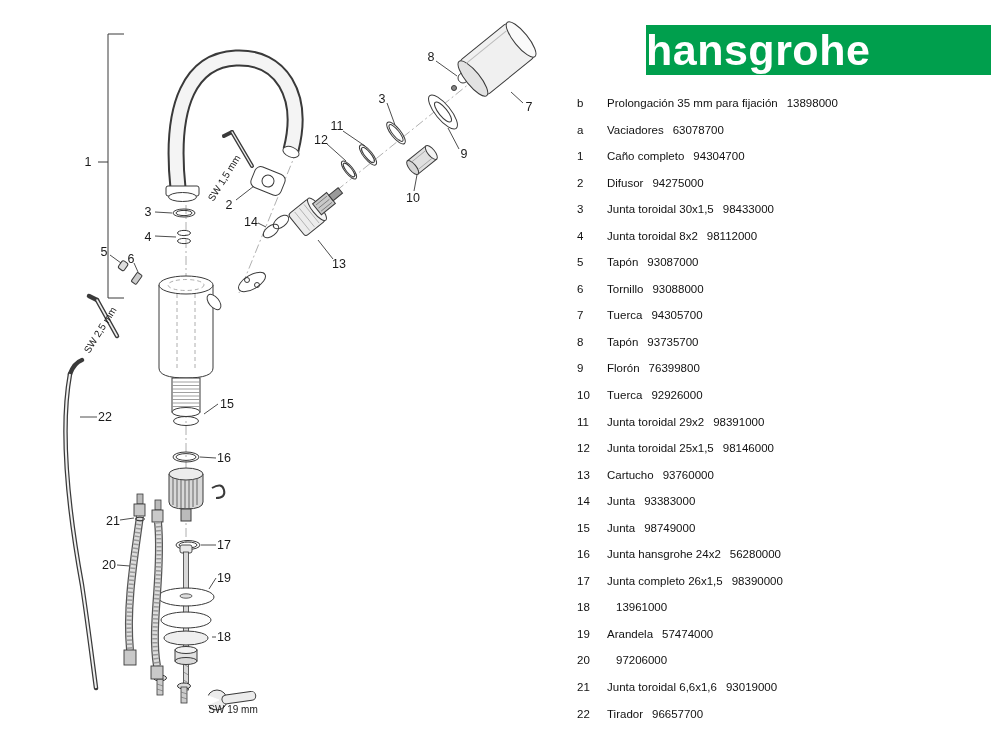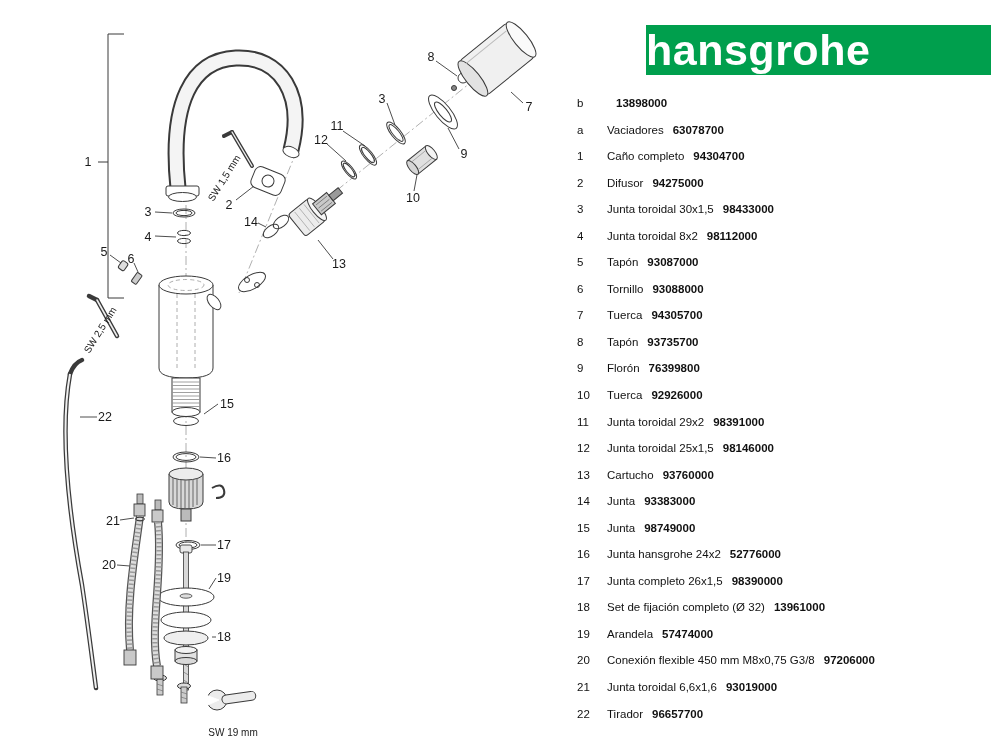--- a/index.html
+++ b/index.html
@@ -15,21 +15,21 @@
 
   .parts-panel { position:absolute; left:572px; top:0; width:419px; height:743px; }
   .brand-logo { position:absolute; left:74px; top:25px; width:366px; height:50px;
                 display:flex; align-items:center; justify-content:flex-start; }
   .brand-logo span { font-size:43px; font-weight:bold; letter-spacing:0.5px; line-height:1; }
 
   .parts-list { position:absolute; left:5px; top:90px; width:410px; }
   .part-row { display:flex; align-items:baseline; height:26.55px; line-height:26.55px; font-size:11.5px; }
   .part-ref { width:30px; flex:0 0 30px; }
   .part-label { white-space:nowrap; }
-  .part-num { margin-left:9px; white-space:nowrap;font-weight:bold; }
+  .part-num { margin-left:9px; white-space:nowrap; }
 </style>
 </head>
 <body>
 
 <div class="page">
 
   <div class="diagram-area">
     <svg viewBox="0 0 570 743" width="570" height="743" xmlns="http://www.w3.org/2000/svg">
 
       <g stroke="#9a9a9a" stroke-width="0.8" fill="none" stroke-dasharray="9 3 2 3">
@@ -304,31 +304,32 @@
         <span class="callout" style="left: 105px; top: 417px;">22</span>
         <span class="callout" style="left: 227px; top: 404px;">15</span>
         <span class="callout" style="left: 224px; top: 458px;">16</span>
         <span class="callout" style="left: 113px; top: 521px;">21</span>
         <span class="callout" style="left: 224px; top: 545px;">17</span>
         <span class="callout" style="left: 109px; top: 565px;">20</span>
         <span class="callout" style="left: 224px; top: 578px;">19</span>
         <span class="callout" style="left: 224px; top: 637px;">18</span>
         <span class="tool-label" style="left: 224px; top: 178px; transform: translate(-50%, -50%) rotate(-58deg);">SW 1,5 mm</span>
         <span class="tool-label" style="left: 100px; top: 330px; transform: translate(-50%, -50%) rotate(-58deg);">SW 2,5 mm</span>
-        <span class="tool-label" style="left: 233px; top: 732px; transform: translate(-50%, -50%) rotate(0deg);">SW 19 mm</span>
+        <span class="tool-label" style="left: 233px; top: 709px; transform: translate(-50%, -50%) rotate(0deg);">SW 19 mm</span>
       </div>
   </div>
 
   <aside class="parts-panel">
     <div class="brand-logo" style="background: rgb(0, 159, 77); color: rgb(255, 255, 255);">
       <span>hansgrohe</span>
     </div>
     <div class="parts-list">
         <div class="part-row">
     <span class="part-ref">b</span>
+    <span class="part-label">Prolongación 35 mm para fijación</span>
     <span class="part-num">13898000</span>
   </div>
         <div class="part-row">
     <span class="part-ref">a</span>
     <span class="part-label">Vaciadores</span>
     <span class="part-num">63078700</span>
   </div>
         <div class="part-row">
     <span class="part-ref">1</span>
     <span class="part-label">Caño completo</span>
@@ -400,40 +401,38 @@
     <span class="part-num">93383000</span>
   </div>
         <div class="part-row">
     <span class="part-ref">15</span>
     <span class="part-label">Junta</span>
     <span class="part-num">98749000</span>
   </div>
         <div class="part-row">
     <span class="part-ref">16</span>
     <span class="part-label">Junta hansgrohe 24x2</span>
-    <span class="part-num">52776000</span>
+    <span class="part-num">56280000</span>
   </div>
         <div class="part-row">
     <span class="part-ref">17</span>
     <span class="part-label">Junta completo 26x1,5</span>
     <span class="part-num">98390000</span>
   </div>
         <div class="part-row">
     <span class="part-ref">18</span>
-    <span class="part-label">Set de fijación completo (Ø 32)</span>
     <span class="part-num">13961000</span>
   </div>
         <div class="part-row">
     <span class="part-ref">19</span>
     <span class="part-label">Arandela</span>
     <span class="part-num">57474000</span>
   </div>
         <div class="part-row">
     <span class="part-ref">20</span>
-    <span class="part-label">Conexión flexible 450 mm M8x0,75 G3/8</span>
     <span class="part-num">97206000</span>
   </div>
         <div class="part-row">
     <span class="part-ref">21</span>
     <span class="part-label">Junta toroidal 6,6x1,6</span>
     <span class="part-num">93019000</span>
   </div>
         <div class="part-row">
     <span class="part-ref">22</span>
     <span class="part-label">Tirador</span>

